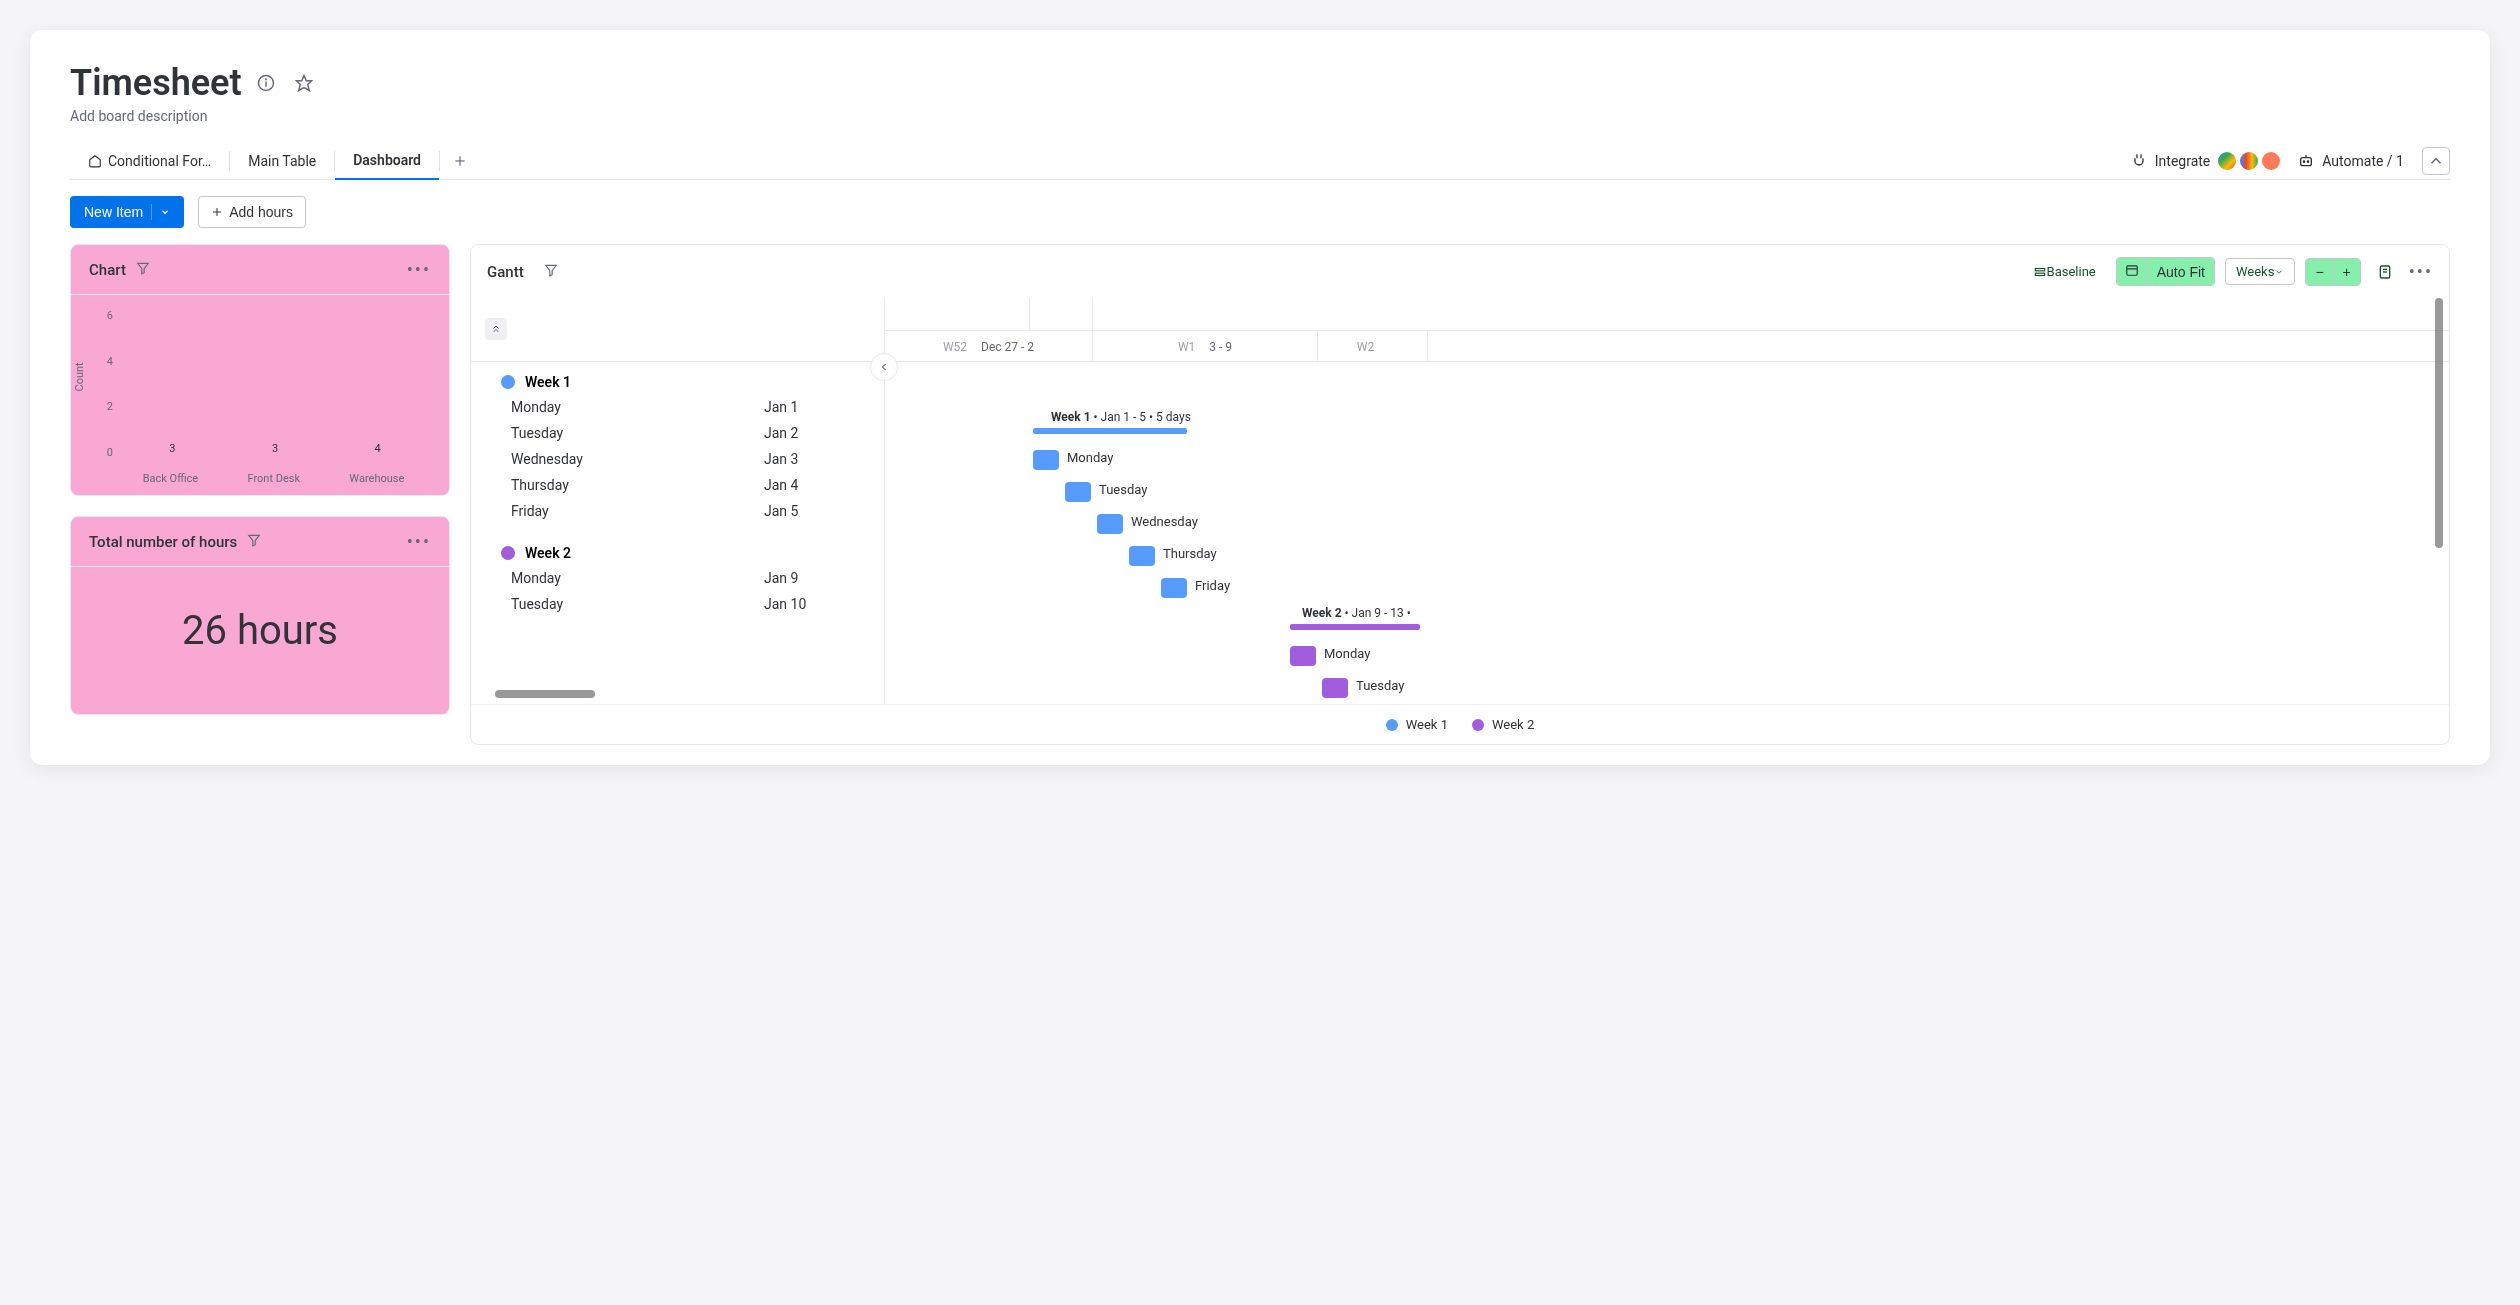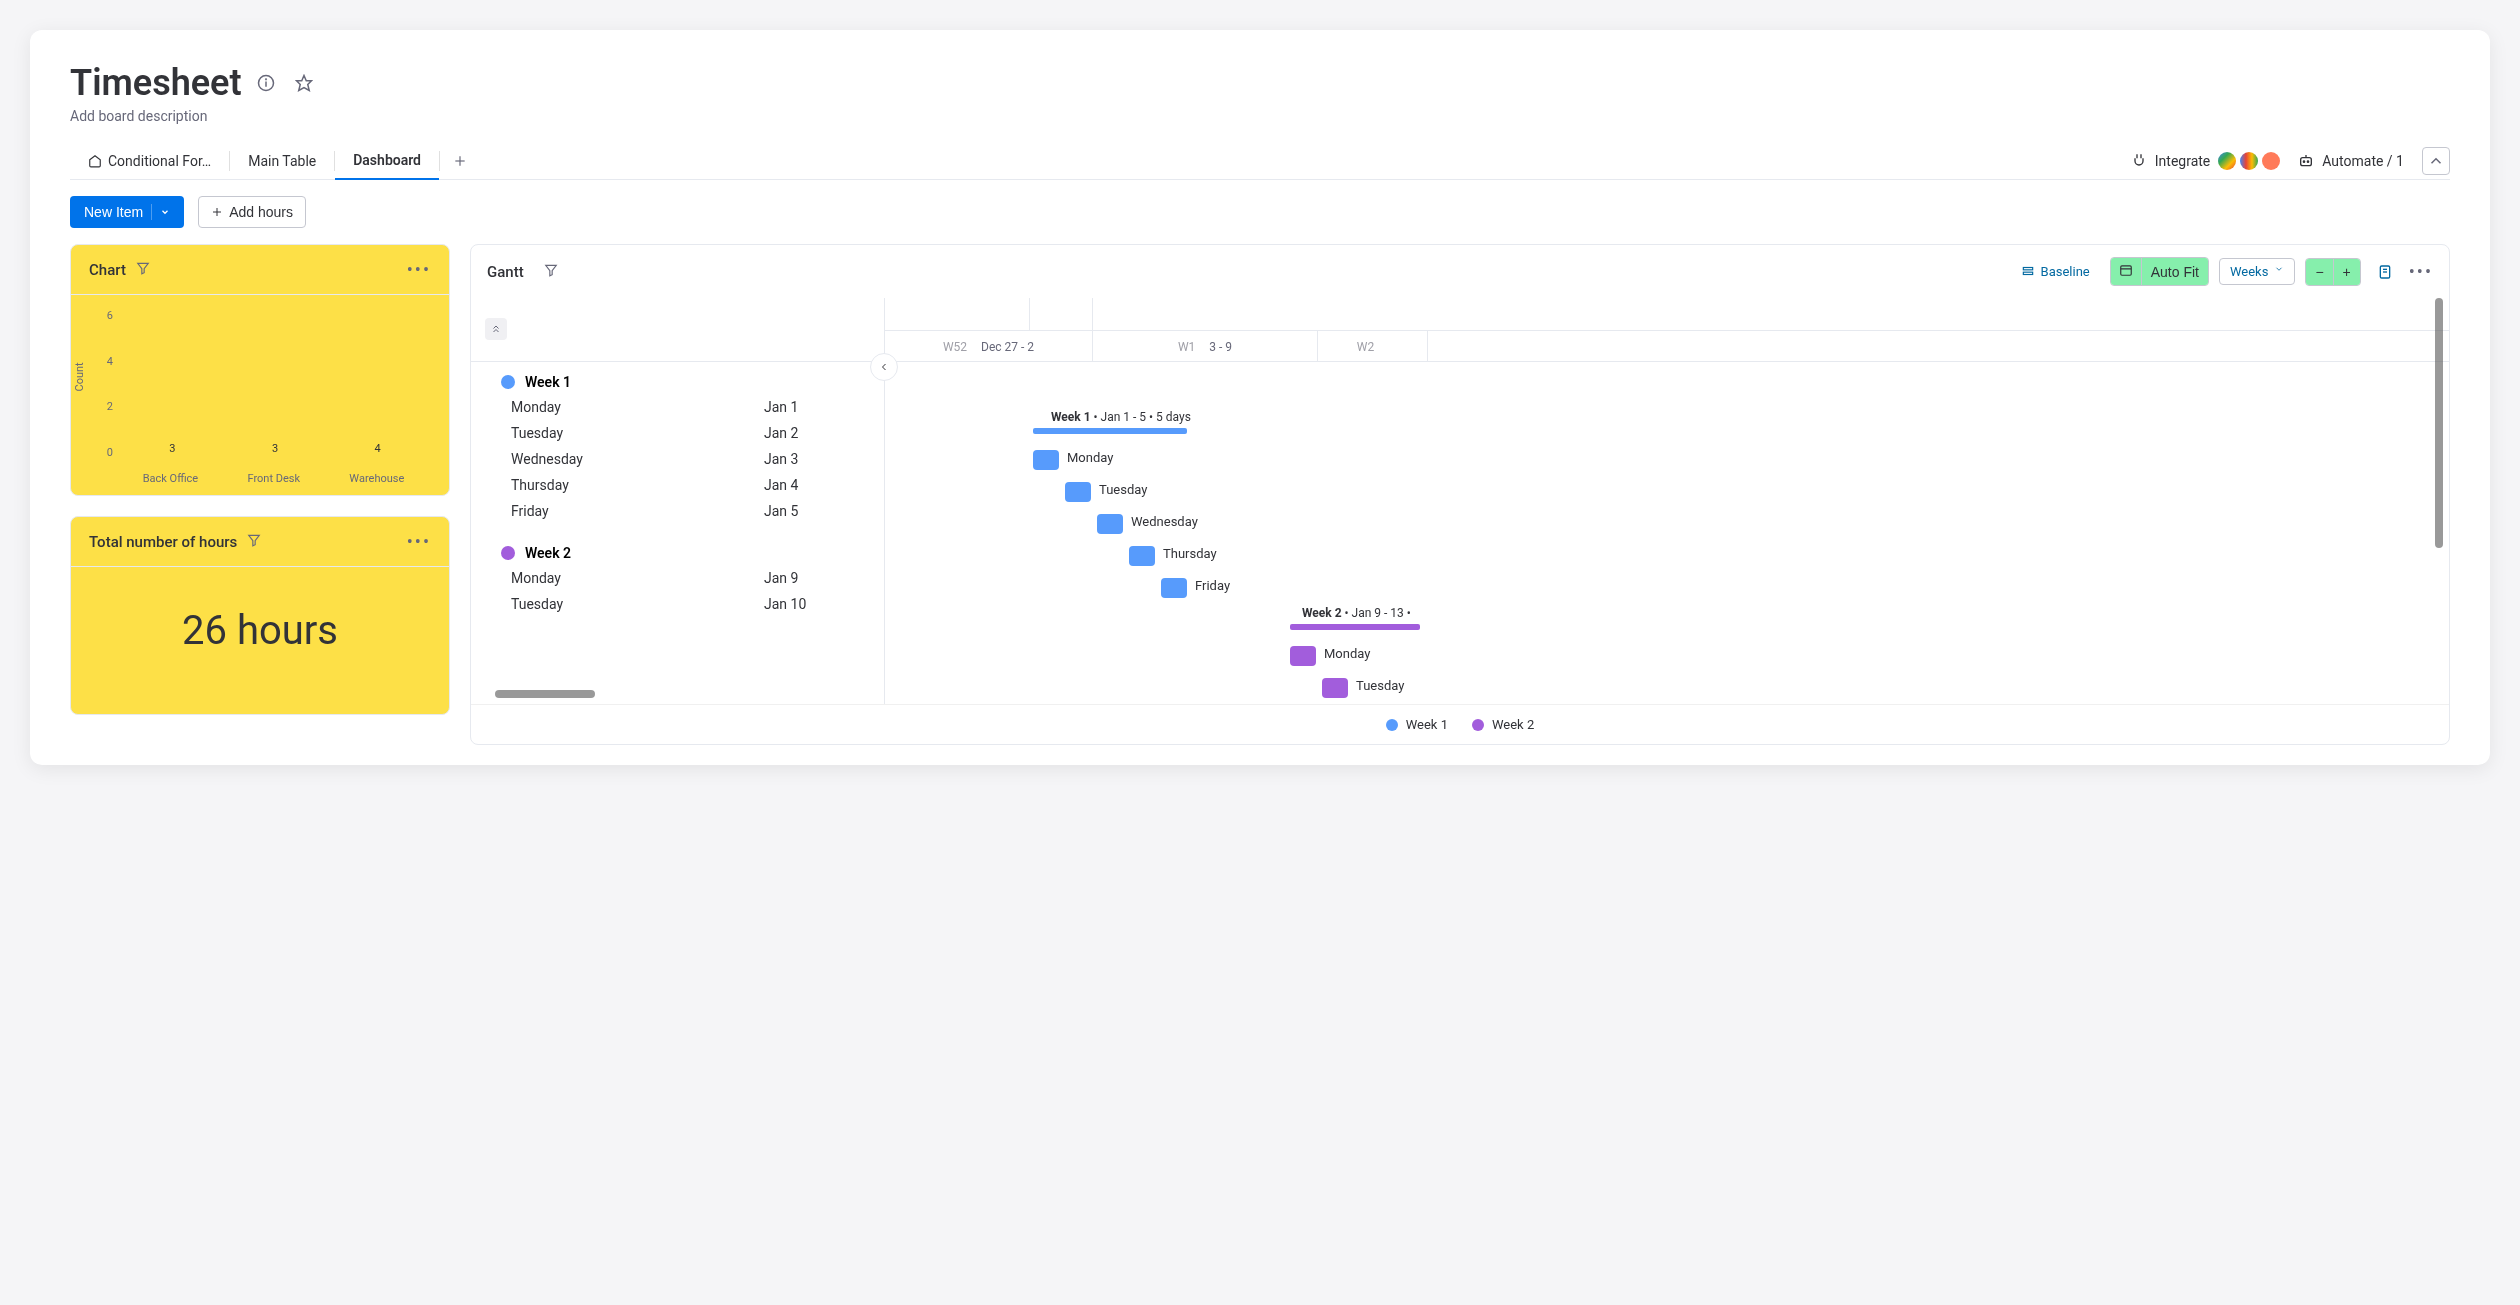--- a/index.html
+++ b/index.html
@@ -18,39 +18,39 @@
     .tabs-right { margin-left:auto; display:flex; align-items:center; gap:18px; }
     .int-btn { display:flex; align-items:center; gap:8px; font-size:14px; color:#323338; cursor:pointer; }
     .int-icons { display:flex; gap:4px; }
     .int-icons span { width:18px; height:18px; border-radius:50%; display:inline-block; }
     .toolbar { display:flex; align-items:center; gap:14px; padding:16px 0; }
     .btn-primary { background:#0073ea; color:#fff; border:none; border-radius:4px; padding:8px 14px; font-size:14px; display:flex; align-items:center; cursor:pointer; }
     .btn-primary .chev { margin-left:8px; padding-left:8px; border-left:1px solid rgba(255,255,255,0.3); }
     .btn-outline { background:#fff; border:1px solid #c5c7d0; border-radius:4px; padding:7px 12px; font-size:14px; display:flex; align-items:center; gap:6px; cursor:pointer; color:#323338; }
     .dash { display:flex; gap:20px; }
     .left-col { display:flex; flex-direction:column; gap:20px; width:380px; }
-    .card { border:1px solid #e6e9ef; border-radius:8px; background:#fde047; }
+    .card { border:1px solid #e6e9ef; border-radius:8px; background:#f9a8d4; }
     .card-head { display:flex; align-items:center; padding:14px 18px; border-bottom:1px solid #e6e9ef; }
     .card-title { font-size:15px; font-weight:500; color:#323338; }
     .filter-icon { margin-left:10px; color:#676879; cursor:pointer; }
     .more-icon { margin-left:auto; color:#676879; cursor:pointer; font-size:18px; letter-spacing:2px; }
     .chart-body { padding:20px 24px 24px 40px; position:relative; height:200px; }
     .y-label { position:absolute; left:8px; top:50%; transform:rotate(-90deg) translateX(10px); transform-origin:left; font-size:11px; color:#676879; }
     .y-axis { position:absolute; left:30px; top:14px; bottom:36px; display:flex; flex-direction:column; justify-content:space-between; }
     .y-tick { font-size:11px; color:#676879; text-align:right; width:12px; }
     .bars { position:absolute; left:50px; right:20px; bottom:36px; top:14px; border-top:1px solid transparent; display:flex; align-items:flex-end; justify-content:space-around; }
     .bar-wrap { display:flex; flex-direction:column; align-items:center; width:56px; }
     .bar-val { font-size:11px; color:#323338; margin-bottom:4px; }
     .bar { width:44px; }
     .x-labels { position:absolute; left:47px; right:20px; bottom:10px; display:flex; justify-content:space-around; font-size:11px; color:#676879; }
     .big-num { font-size:40px; font-weight:400; color:#323338; text-align:center; padding:40px 0 60px; }
     .gantt-card { flex:1; border:1px solid #e6e9ef; border-radius:8px; background:#fff; display:flex; flex-direction:column; }
     .gantt-head { display:flex; align-items:center; padding:12px 16px; gap:10px; }
     .g-right { margin-left:auto; display:flex; align-items:center; gap:10px; }
-    .pill { border:1px solid #c5c7d0; border-radius:4px; padding:5px 10px; font-size:13px; display:flex; gap:6px; cursor:pointer; color:#0369a1; }
+    .pill { border:1px solid #c5c7d0; border-radius:4px; padding:5px 10px; font-size:13px; display:flex; align-items:center; cursor:pointer; color:#14532d; }
     .pill-split { display:flex; border:1px solid #c5c7d0; border-radius:4px; overflow:hidden; }
     .pill-split button { background:#86efac; border:none; padding:5px 9px; font-size:14px; cursor:pointer; color:#323338; }
     .pill-split button + button { border-left:1px solid #c5c7d0; }
     .gantt-body { display:flex; flex:1; position:relative; overflow:hidden; }
     .gantt-left { width:414px; border-right:1px solid #e6e9ef; }
     .gantt-right { flex:1; position:relative; overflow:hidden; }
     .timeline-head { height:64px; border-bottom:1px solid #e6e9ef; position:relative; }
     .th-empty { height:32px; display:flex; }
     .th-empty > div { border-right:1px solid #e6e9ef; }
     .th-weeks { display:flex; height:32px; border-top:1px solid #e6e9ef; }

